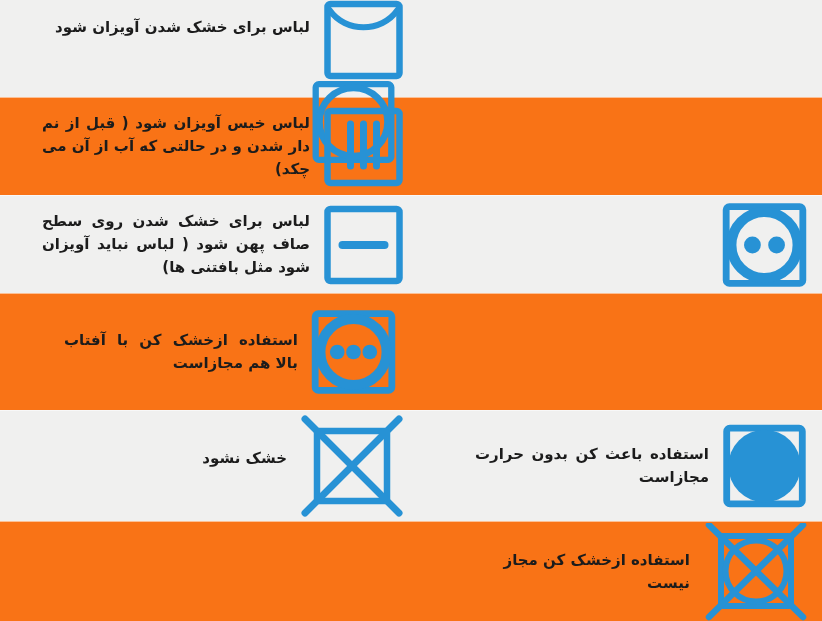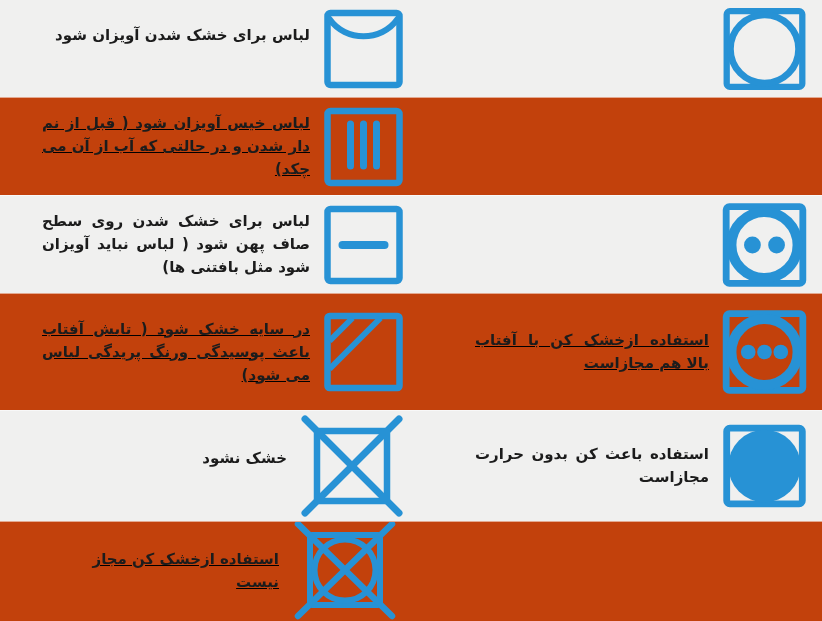--- a/index.html
+++ b/index.html
@@ -7,23 +7,23 @@
     width:822px;height:621px;overflow:hidden;
     background:#e8e8e7;
     font-family:"DejaVu Sans",sans-serif;
   }
   .chart{width:822px;height:621px;}
   .row{
     display:flex;width:100%;
     border-top:1px solid rgba(255,255,255,.55);
     box-sizing:border-box;
   }
-  .row:first-child{border-top:none;}
+  .row:first-child{border-top:none;flex-direction:column;}
   .row.light{background:#f0f0ef;}
-  .row.dark{background:#c2410c;text-decoration:underline;}
+  .row.dark{background:#f97316;}
   .cell{
     width:50%;box-sizing:border-box;
     display:flex;flex-direction:row;align-items:center;
     direction:rtl;              
     column-gap:13px;
   }
   .cell.left-half{padding-right:7px;}
   .cell.right-half{padding-right:15px;}
   .icon{flex:0 0 auto;display:flex;align-items:center;justify-content:center;}
   .icon svg{display:block;}
@@ -32,21 +32,21 @@
     font-weight:bold;font-size:15px;line-height:23px;
     color:#1c1c1c;
   }
   .txt.single{text-align:right;}
   .left-half .txt{width:268px;}
   .right-half .txt{width:234px;}
   .up13{position:relative;top:-13px;}
   .up8{position:relative;top:-8px;}
   
   .r1{height:97px;} .r2{height:98px;} .r3{height:98px;}
-  .r4{height:117px;} .r5{height:111px;} .r6{height:100px;flex-direction:column;}
+  .r4{height:117px;} .r5{height:111px;} .r6{height:100px;}
   .stroke{fill:none;stroke:#2792d5;}
   .fillb{fill:#2792d5;}
 </style>
 </head>
 <body>
 
 <div class="chart">
 
   <div class="row r1 light">
     <div class="cell left-half">
@@ -98,30 +98,20 @@
           <rect class="stroke" x="3.5" y="3.5" width="73" height="73" rx="3" stroke-width="6.5"></rect>
           <circle class="stroke" cx="40" cy="40" r="31.5" stroke-width="9.5"></circle>
           <circle class="fillb" cx="28.5" cy="40" r="8"></circle>
           <circle class="fillb" cx="51.5" cy="40" r="8"></circle>
         </svg>
       </span>
     </div>
   </div>
 
   <div class="row r4 dark">
-    <div class="cell left-half">
-      <span class="icon">
-        <svg width="81" height="80" viewBox="0 0 80 80">
-          <rect class="stroke" x="4" y="4" width="72" height="72" rx="2" stroke-width="6.5"></rect>
-          <line class="stroke" x1="6" y1="57" x2="57" y2="6" stroke-width="6"></line>
-          <line class="stroke" x1="6" y1="29" x2="29" y2="6" stroke-width="6"></line>
-        </svg>
-      </span>
-      <p class="txt">در سایه خشک شود ( تابش آفتاب باعث پوسیدگی ورنگ پریدگی لباس می شود)</p>
-    </div>
     <div class="cell right-half">
       <span class="icon">
         <svg width="85" height="84" viewBox="0 0 80 80">
           <rect class="stroke" x="3.5" y="3.5" width="73" height="73" rx="3" stroke-width="6.5"></rect>
           <circle class="stroke" cx="40" cy="40" r="31.5" stroke-width="9.5"></circle>
           <circle class="fillb" cx="24.5" cy="40" r="7"></circle>
           <circle class="fillb" cx="40" cy="40" r="7"></circle>
           <circle class="fillb" cx="55.5" cy="40" r="7"></circle>
         </svg>
       </span>

